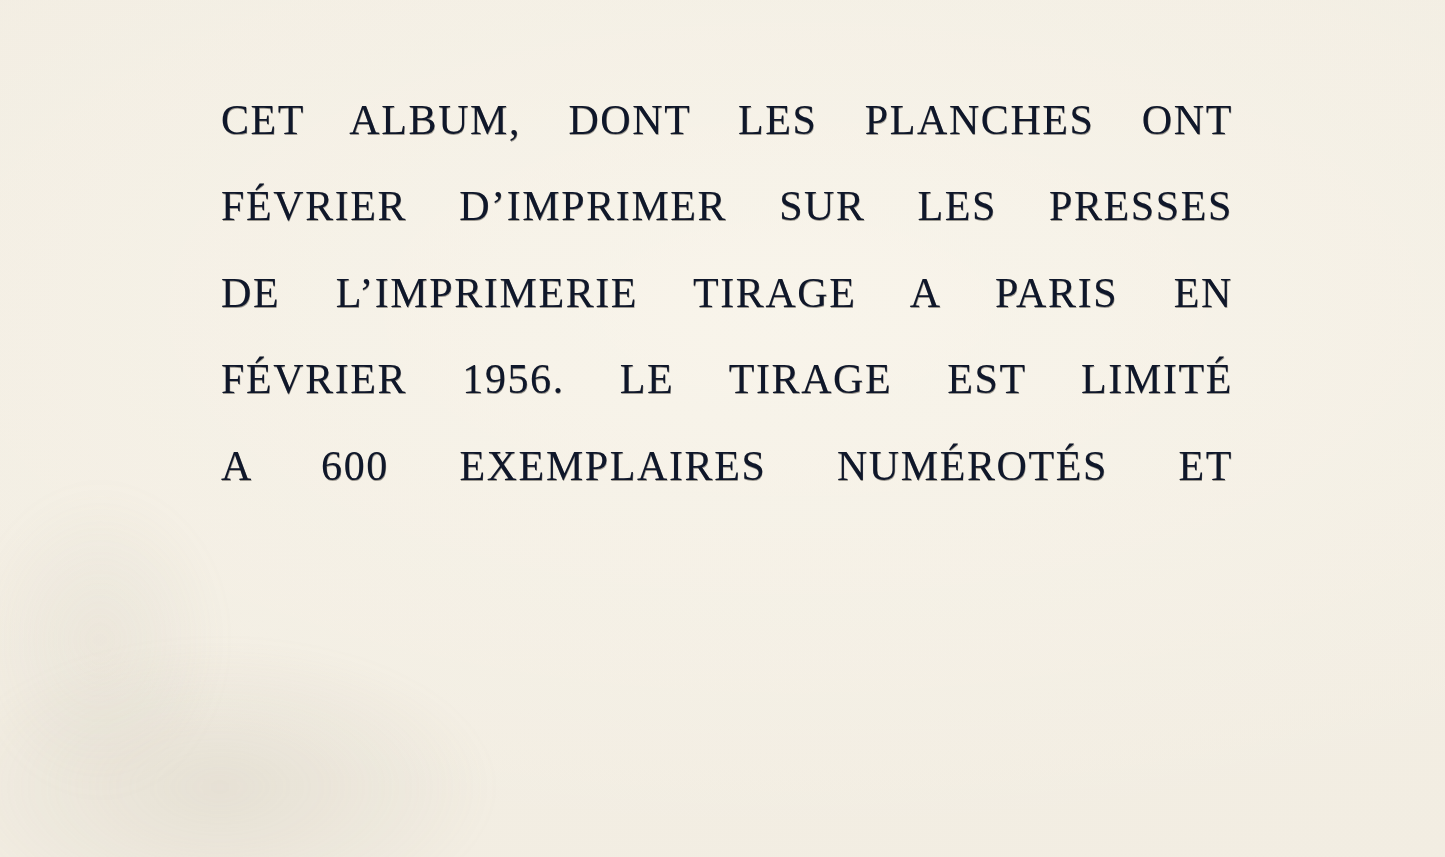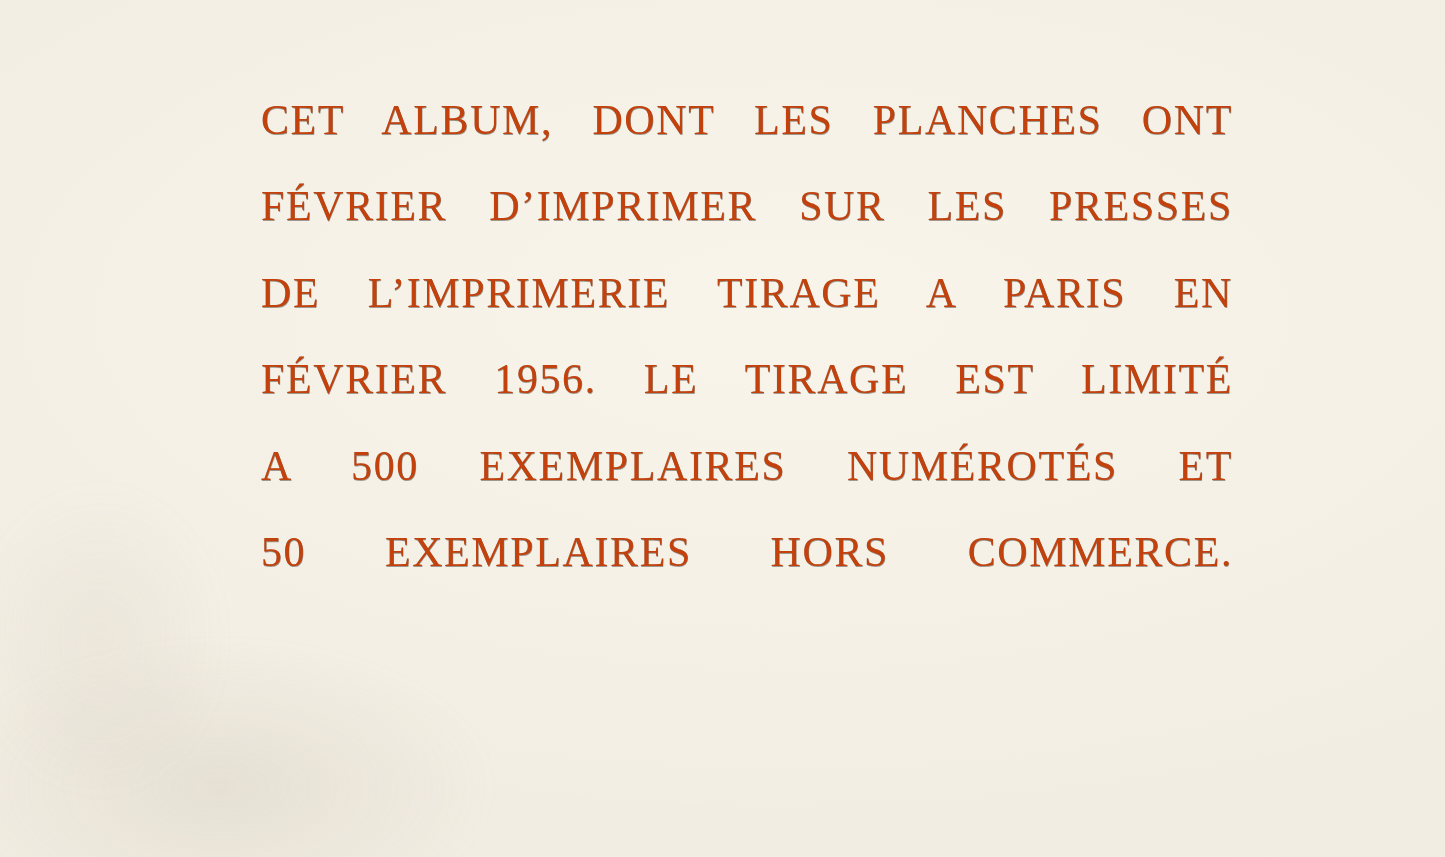--- a/index.html
+++ b/index.html
@@ -45,40 +45,38 @@
   .colophon-text {
     position: absolute;
     left: 221px;
     top: 77px;
     width: 1012px;
   }
   .colophon-line {
     height: 86.4px;
     line-height: 86.4px;
     font-size: 42px;
-    color: #c2410c;
+    color: #0f172a;
     letter-spacing: 1.6px;
     word-spacing: 10px;
     text-align: justify;
     text-align-last: justify;
     text-justify: inter-word;
     
     text-shadow:
       0.4px 0.5px 0.5px rgba(27, 22, 16, 0.40),
       -0.2px -0.2px 0.4px rgba(27, 22, 16, 0.18);
-    margin-left: 40px;
   }
 </style>
 </head>
 <body>
 
 <div class="paper"></div>
 <div class="smudge-bottom-left"></div>
 <div class="smudge-left-mid"></div>
 
 <div class="colophon-text">
   <div class="colophon-line">CET ALBUM, DONT LES PLANCHES ONT</div>
   <div class="colophon-line">FÉVRIER D’IMPRIMER SUR LES PRESSES</div>
   <div class="colophon-line">DE L’IMPRIMERIE TIRAGE A PARIS EN</div>
   <div class="colophon-line">FÉVRIER 1956. LE TIRAGE EST LIMITÉ</div>
-  <div class="colophon-line">A 500 EXEMPLAIRES NUMÉROTÉS ET</div>
-  <div class="colophon-line">50 EXEMPLAIRES HORS COMMERCE.</div>
+  <div class="colophon-line">A 600 EXEMPLAIRES NUMÉROTÉS ET</div>
 </div>
 
 </body></html>

